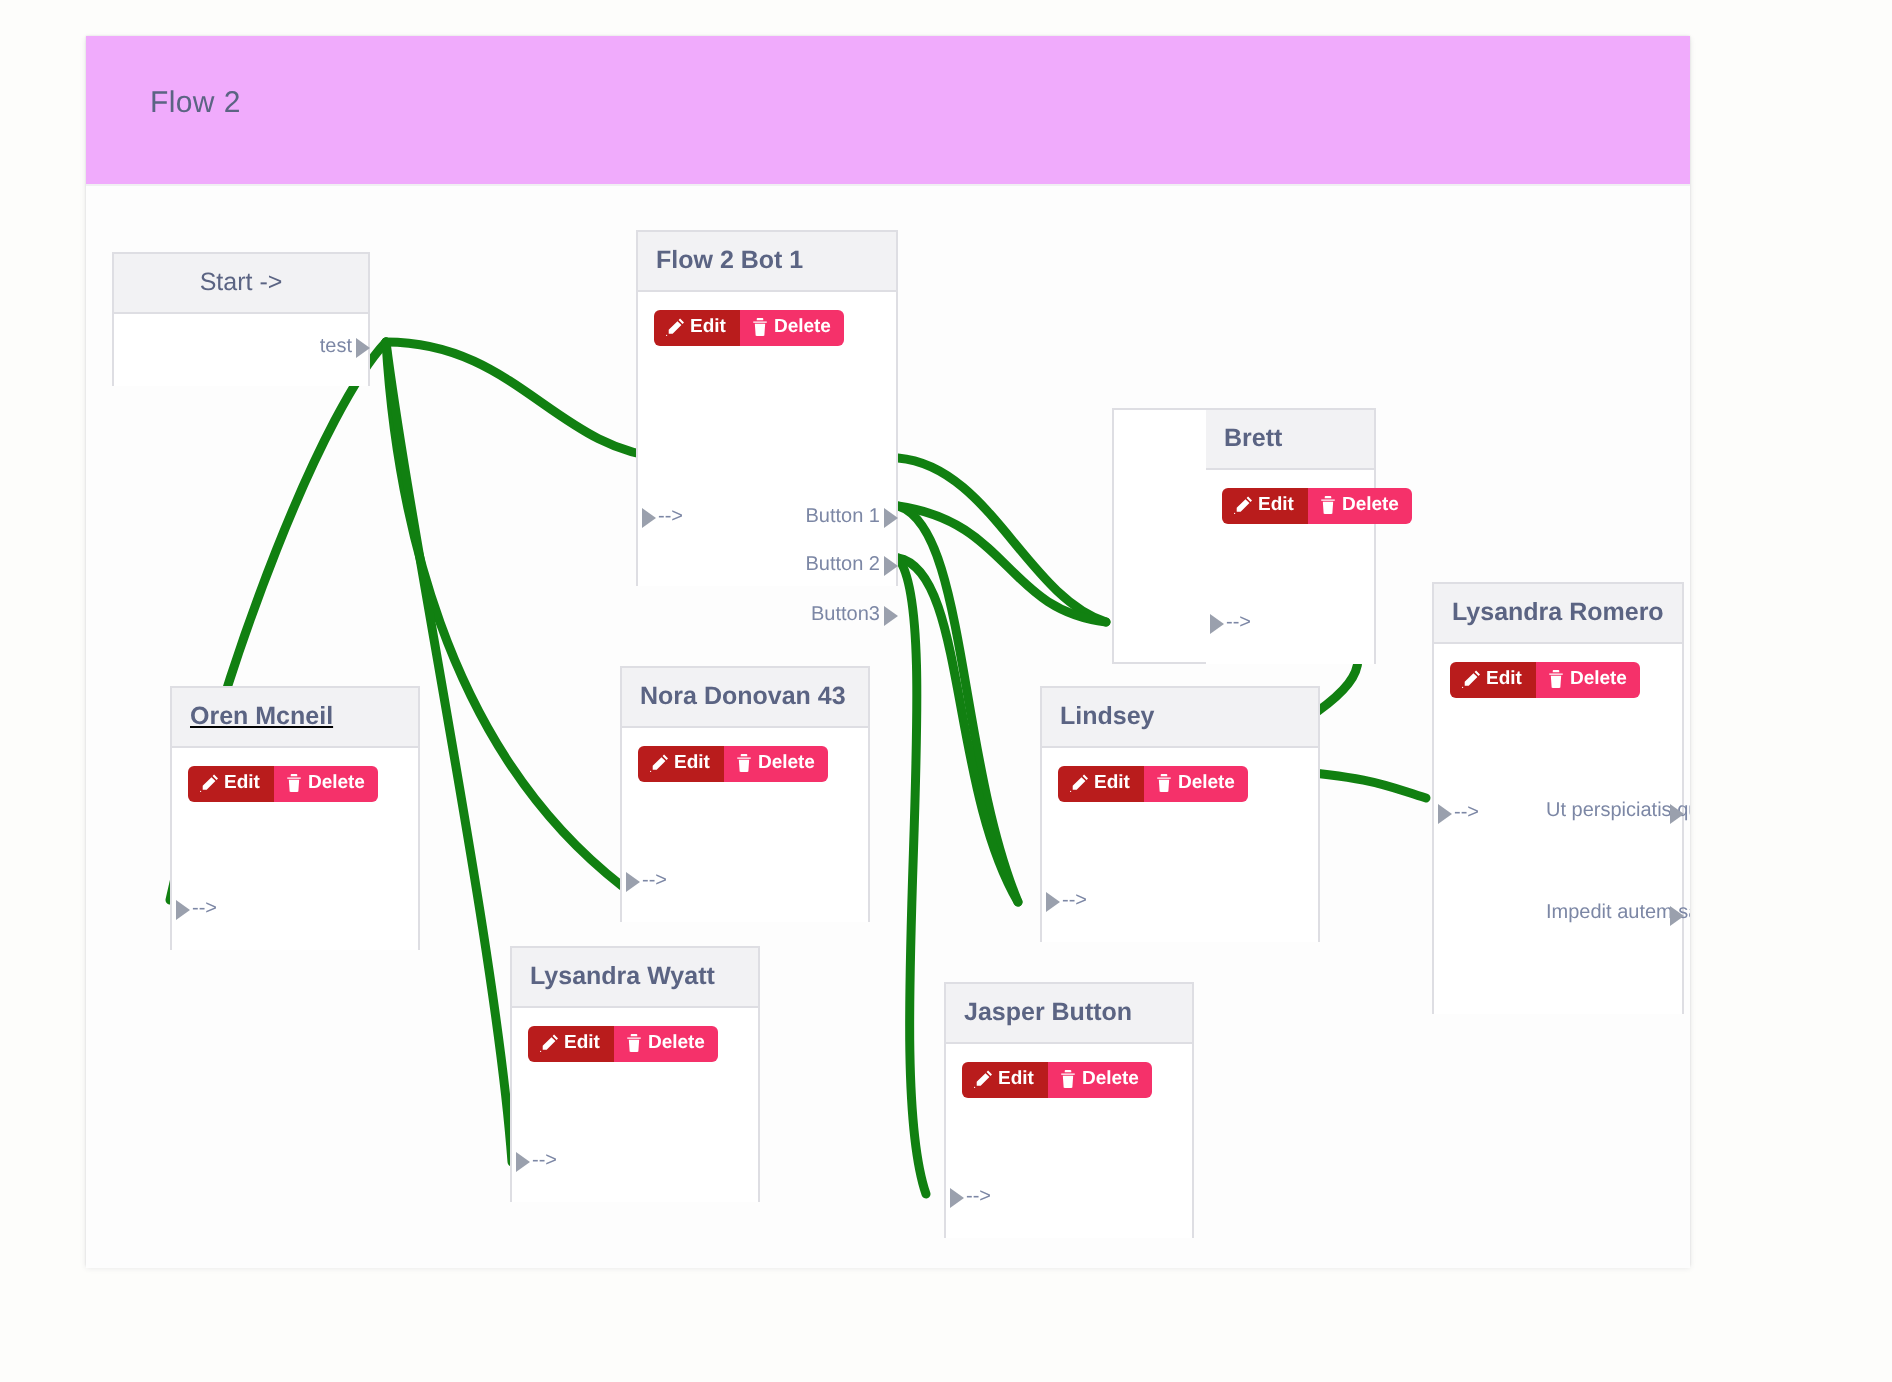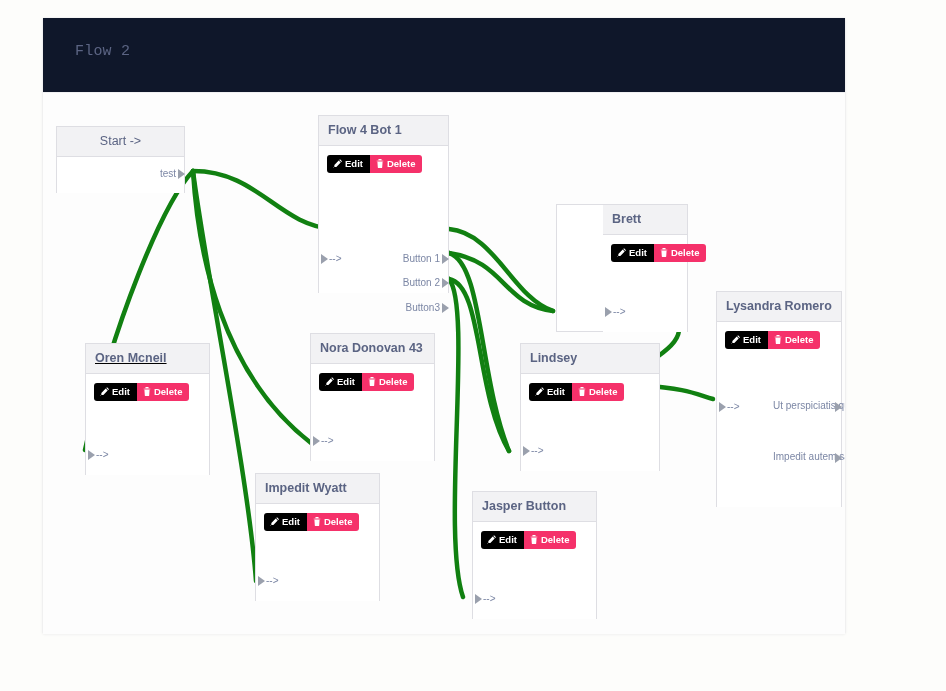--- a/index.html
+++ b/index.html
@@ -24,23 +24,22 @@
     width: 802px;
     height: 615px;
     background: #ffffff;
     box-shadow: 0 1px 3px rgba(40,40,60,0.10), 0 0 1px rgba(40,40,60,0.12);
   }
   #flow-header {
     position: absolute;
     left: 0; top: 0;
     width: 802px;
     height: 74px;
-    background: #0f172a;
+    background: #f0abfc;
     box-sizing: border-box;
-    font-family: Liberation Mono, monospace;
   }
   #flow-title {
     position: absolute;
     left: 32px;
     top: 25px;
     font-size: 15px;
     color: #5b6483;
     letter-spacing: .2px;
   }
   #flow-canvas {
@@ -104,21 +103,21 @@
     font-size: 9.5px;
     font-weight: bold;
     padding: 4px 7px 4px 6px;
     color: #ffffff;
     border: none;
     cursor: pointer;
     line-height: 1;
     white-space: nowrap;
     font-family: "Liberation Sans", sans-serif;
   }
-  .btn-edit { background: #000000; text-align: right; }
+  .btn-edit { background: #b91c1c; text-align: right; }
   .btn-delete { background: #f5316a; }
   .btn svg { display:block; }
   
   .port-in, .port-out {
     position: absolute;
     font-size: 10px;
     color: #7c87a5;
     white-space: nowrap;
   }
   .port-in { left: 10px; }
@@ -186,21 +185,21 @@
         <div class="node-head">Start -&gt;</div>
         <div class="node-body">
           <div class="port-out" style="top:11px;">
             <span>test</span>
             <span class="port-nub out" style="top:1px;"></span>
           </div>
         </div>
       </div>
 
       <div class="node" style="left:275px; top:22px; width:131px; height:178px;">
-        <div class="node-head">Flow 4 Bot 1</div>
+        <div class="node-head">Flow 2 Bot 1</div>
         <div class="node-body">
           <div class="btn-row">
             <button class="btn btn-edit">
               <svg width="9" height="9" viewBox="0 0 16 16" fill="#ffffff">
                   <path d="M12.5.5 16 4l-1.3 1.3L11.2 1.8 12.5.5zM10.2 2.8 13.7 6.3 5.9 14H2.4v-3.5L10.2 2.8zM0 14.6V16h1.4L0 14.6z"></path>
                 </svg>
               <span>Edit</span>
             </button>
             <button class="btn btn-delete">
               <svg width="8" height="9" viewBox="0 0 14 16" fill="#ffffff">
@@ -270,21 +269,21 @@
             </button>
           </div>
           <div class="port-in" style="position:absolute; top:71px;">
             <span class="port-nub in" style="top:1px;"></span>
             <span>--&gt;</span>
           </div>
         </div>
       </div>
 
       <div class="node" style="left:212px; top:380px; width:125px; height:128px;">
-        <div class="node-head">Impedit Wyatt</div>
+        <div class="node-head">Lysandra Wyatt</div>
         <div class="node-body">
           <div class="btn-row">
             <button class="btn btn-edit">
               <svg width="9" height="9" viewBox="0 0 16 16" fill="#ffffff">
                   <path d="M12.5.5 16 4l-1.3 1.3L11.2 1.8 12.5.5zM10.2 2.8 13.7 6.3 5.9 14H2.4v-3.5L10.2 2.8zM0 14.6V16h1.4L0 14.6z"></path>
                 </svg>
               <span>Edit</span>
             </button>
             <button class="btn btn-delete">
               <svg width="8" height="9" viewBox="0 0 14 16" fill="#ffffff">

